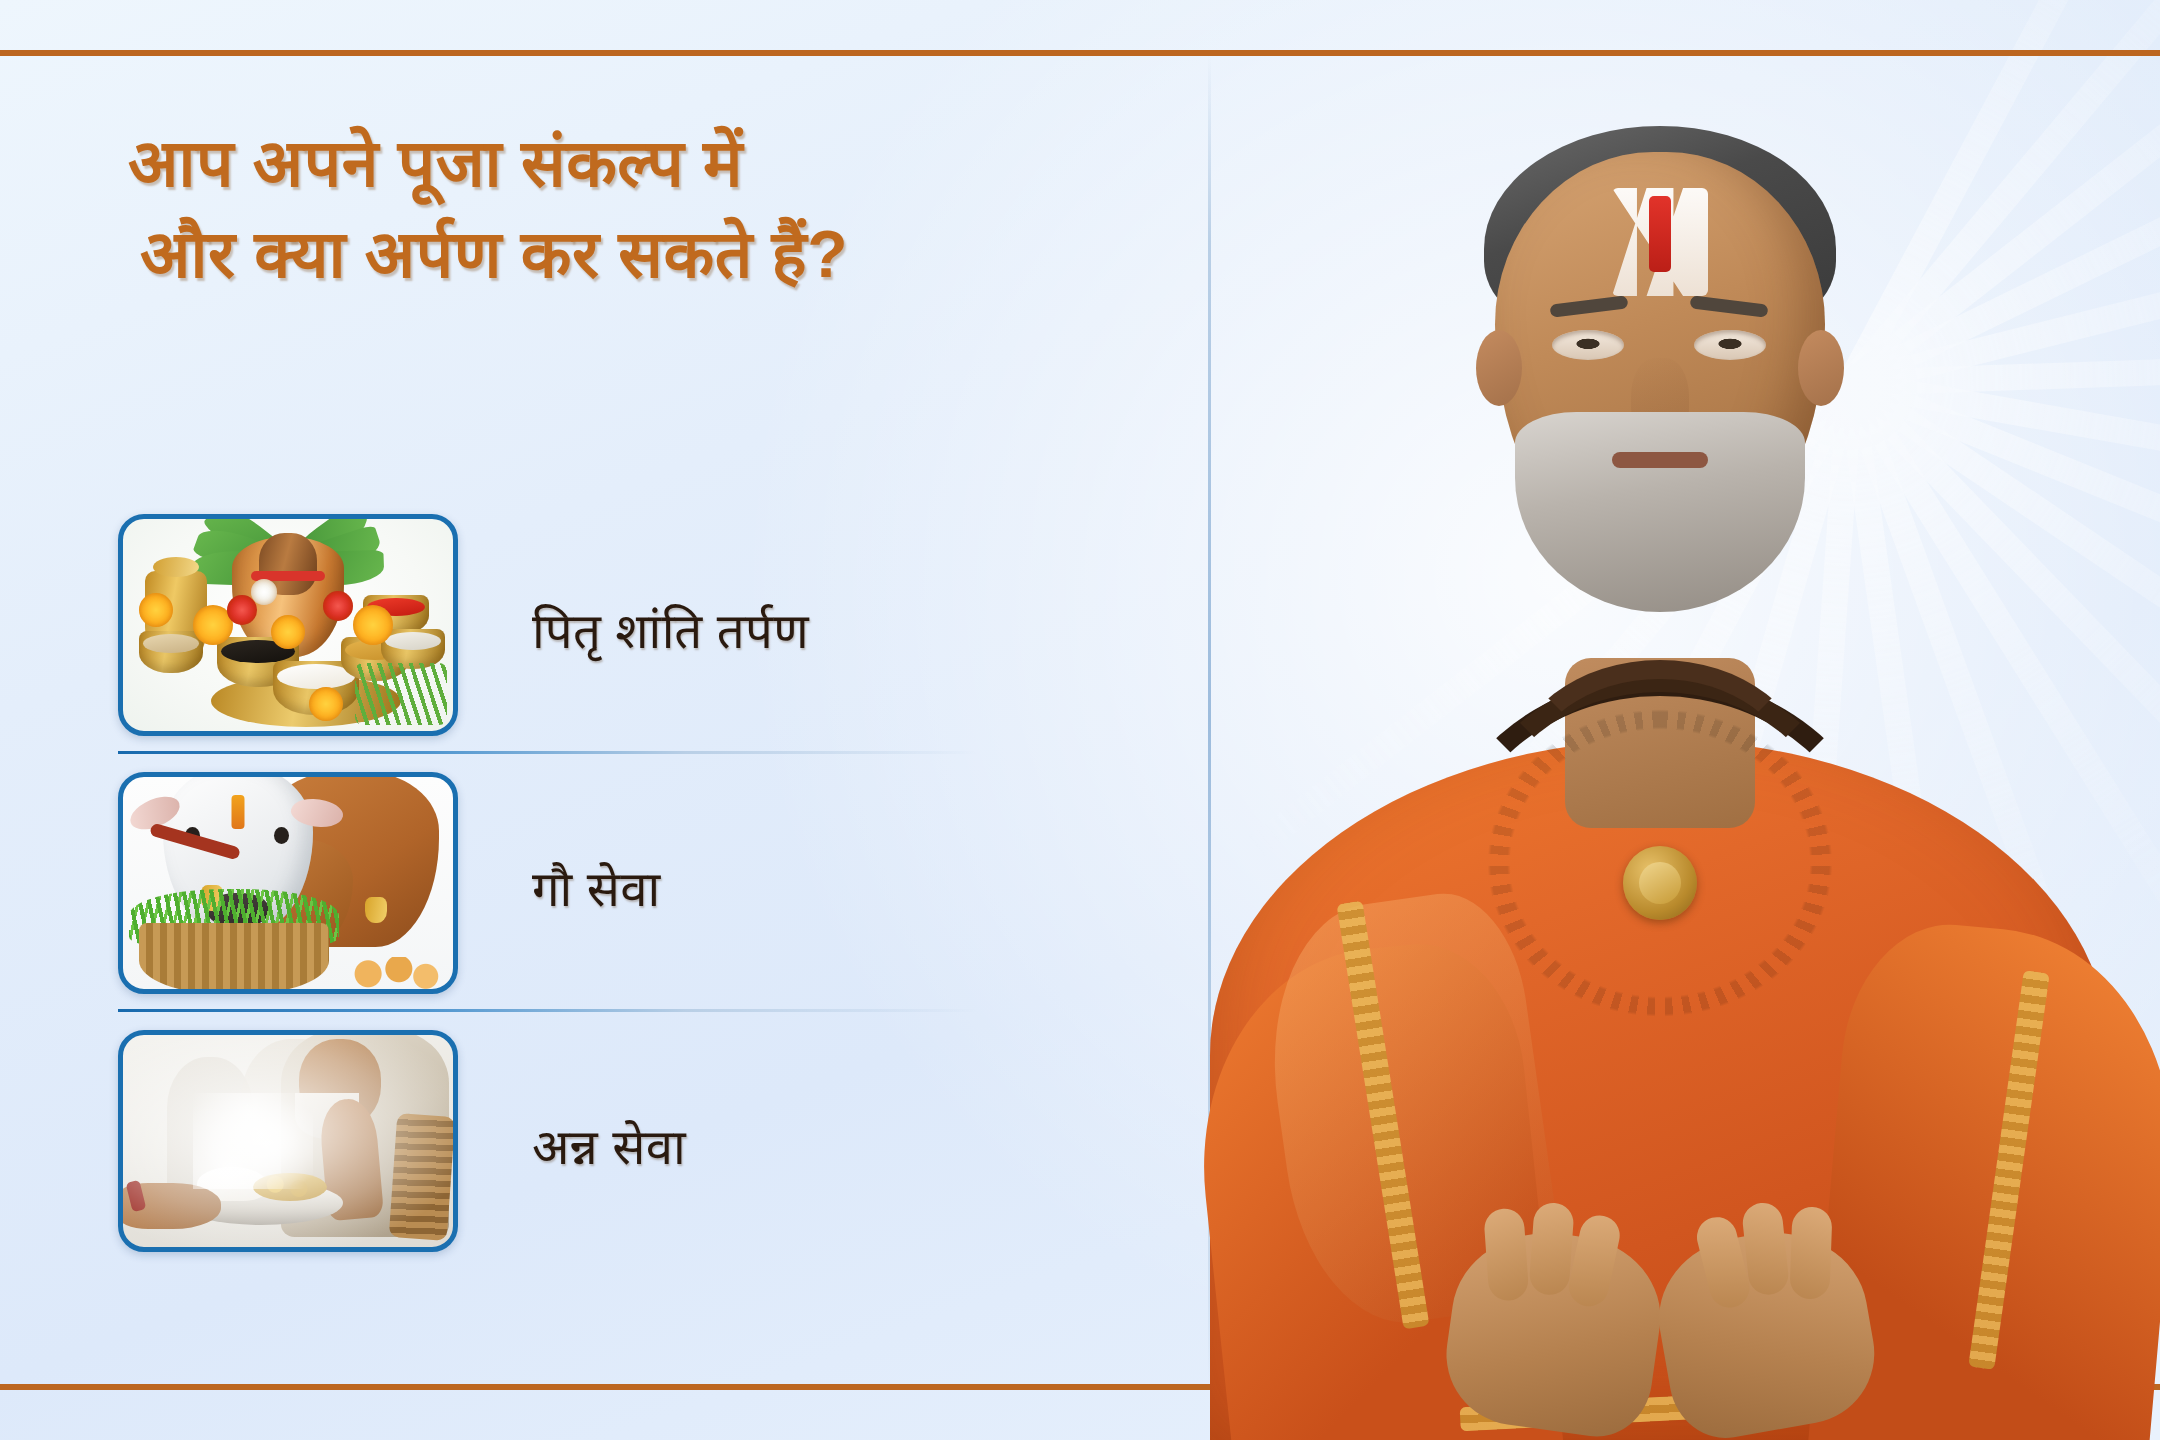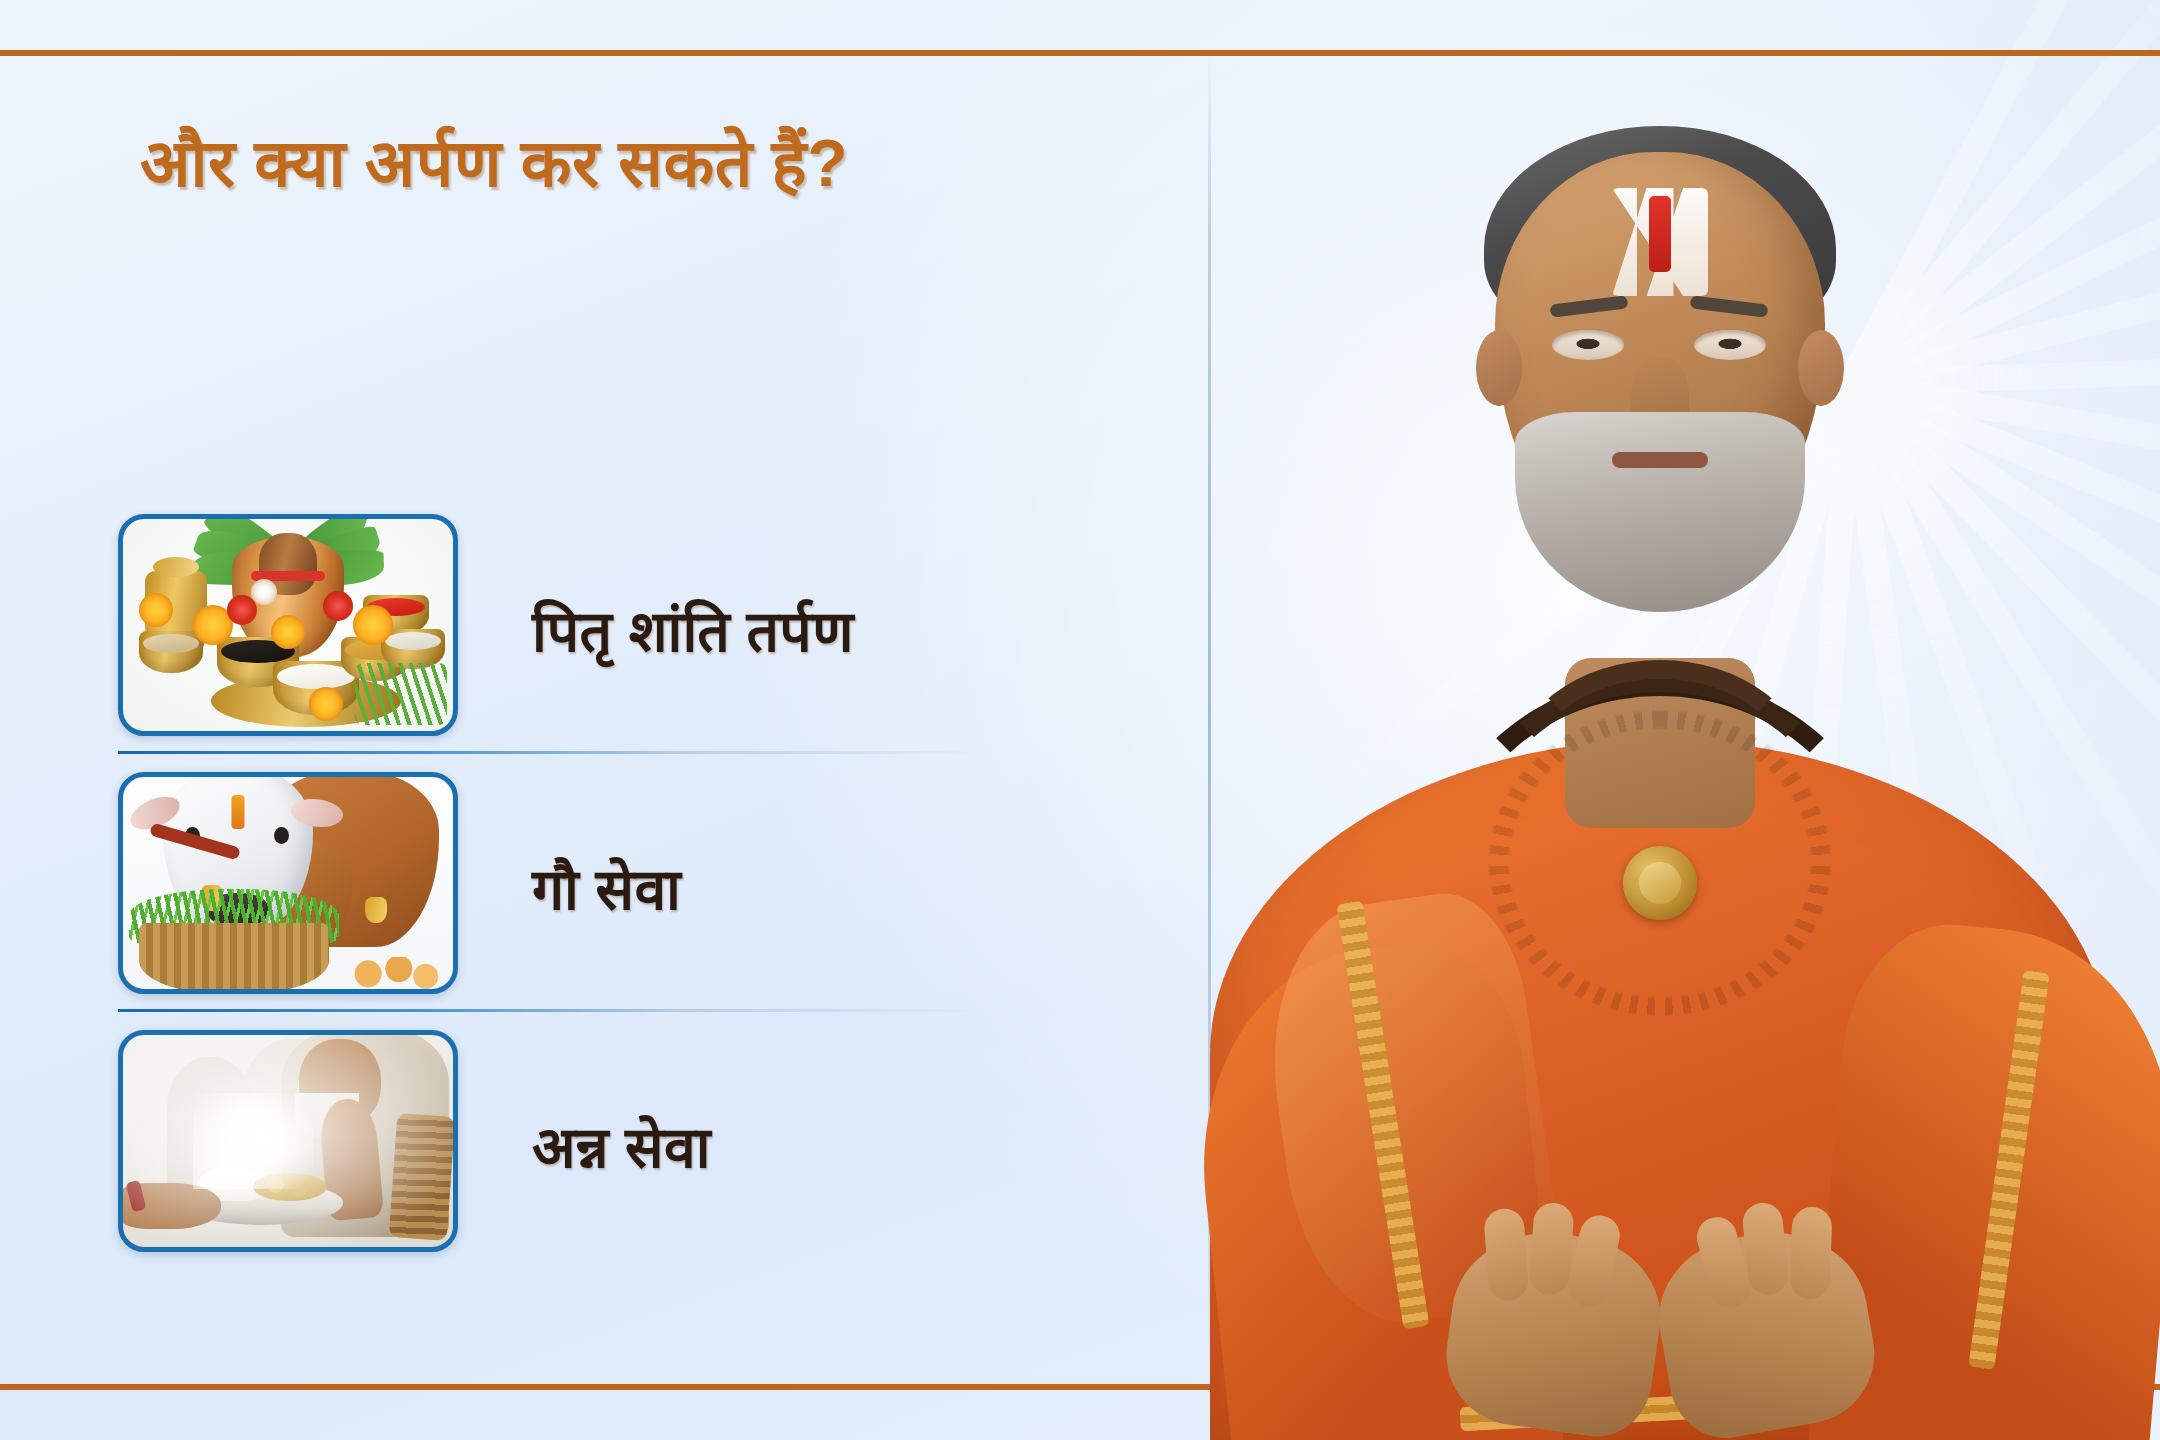--- a/index.html
+++ b/index.html
@@ -85,22 +85,22 @@
     border:5px solid #1a6fb0;
     border-radius:26px;
     background:#fff;
     overflow:hidden;
     box-shadow:0 3px 9px rgba(30,70,120,.22);
   }
   .offer-label{
     margin-left:74px;
     color:#2a1a0f;
     font-family:"Liberation Sans","DejaVu Sans",sans-serif;
-    font-weight:bold;
-    font-size:57px;
+    font-weight:normal;
+    font-size:49px;
     letter-spacing:.4px;
     text-shadow:1px 2px 2px rgba(90,60,30,.30);
     white-space:nowrap;
     margin-top:8px;
   }
   .divider{
     position:absolute;
     left:0; bottom:0;
     width:860px; height:3px;
     background:linear-gradient(90deg,#1769ad 0%,#4e95cf 36%,#b9cfe6 66%,rgba(220,232,246,0) 100%);
@@ -580,20 +580,21 @@
   </div>
 
   <div class="rule rule-top"></div>
   <div class="rule rule-bottom"></div>
 
   <div class="v-divider"></div>
 
   <div class="left-col">
 
     <h1 class="headline">
+      <span class="l1">आप अपने पूजा संकल्प में</span>
       <span class="l2">और क्या अर्पण कर सकते हैं?</span>
     </h1>
 
     <div class="offer-list">
 
       <div class="offer-row">
         <div class="thumb th-puja">
           <div class="leafspray">
             <div class="leaf" style="transform:rotate(-142deg)"></div>
             <div class="leaf" style="transform:rotate(-160deg)"></div>

